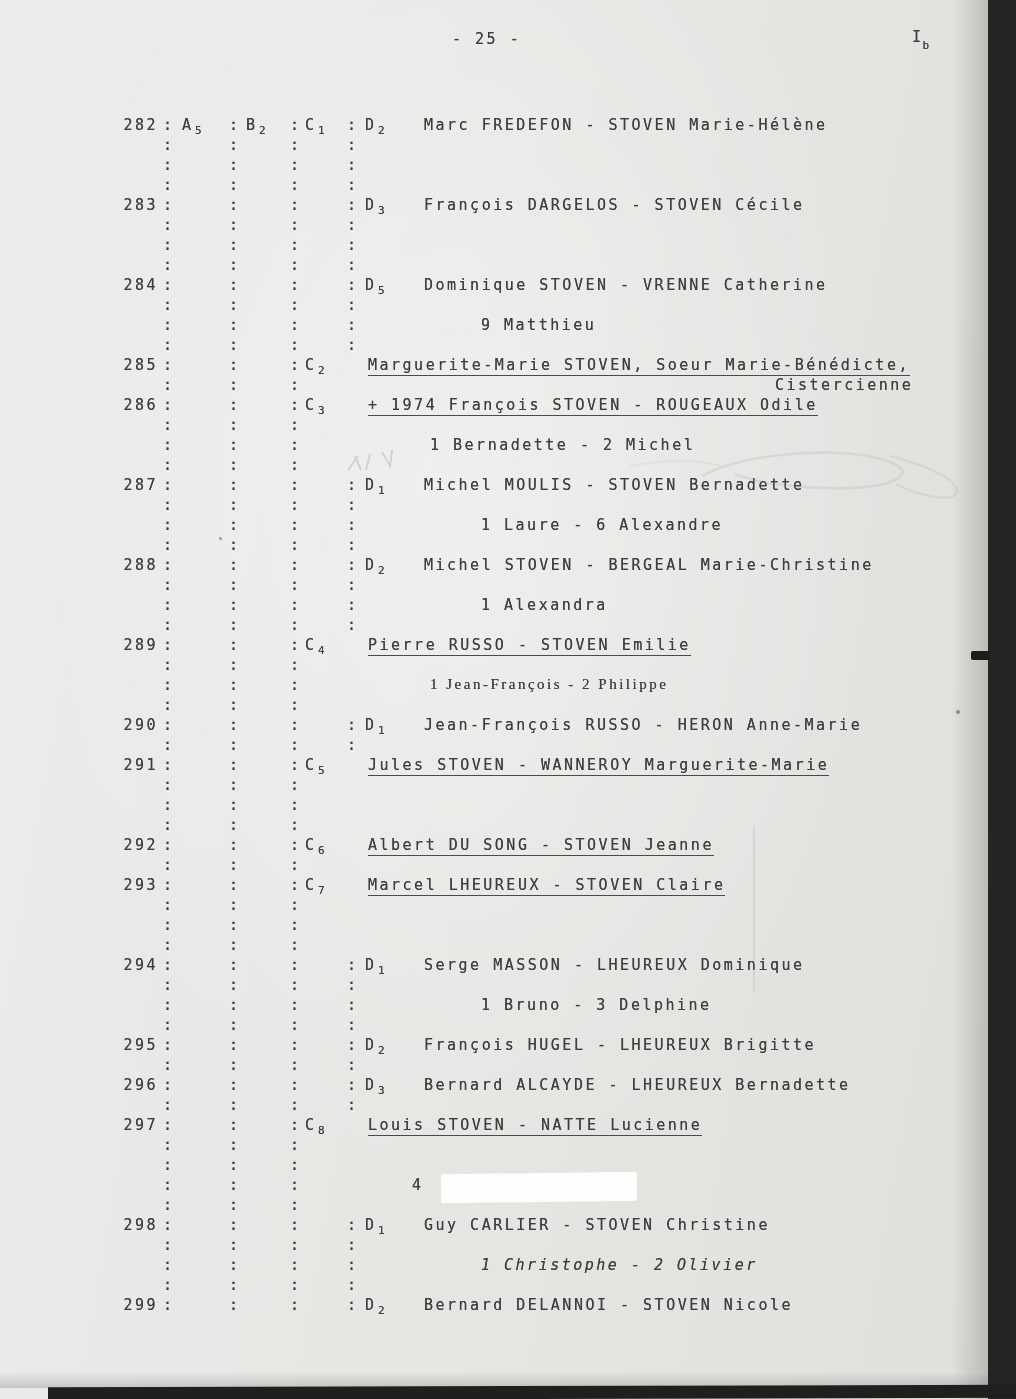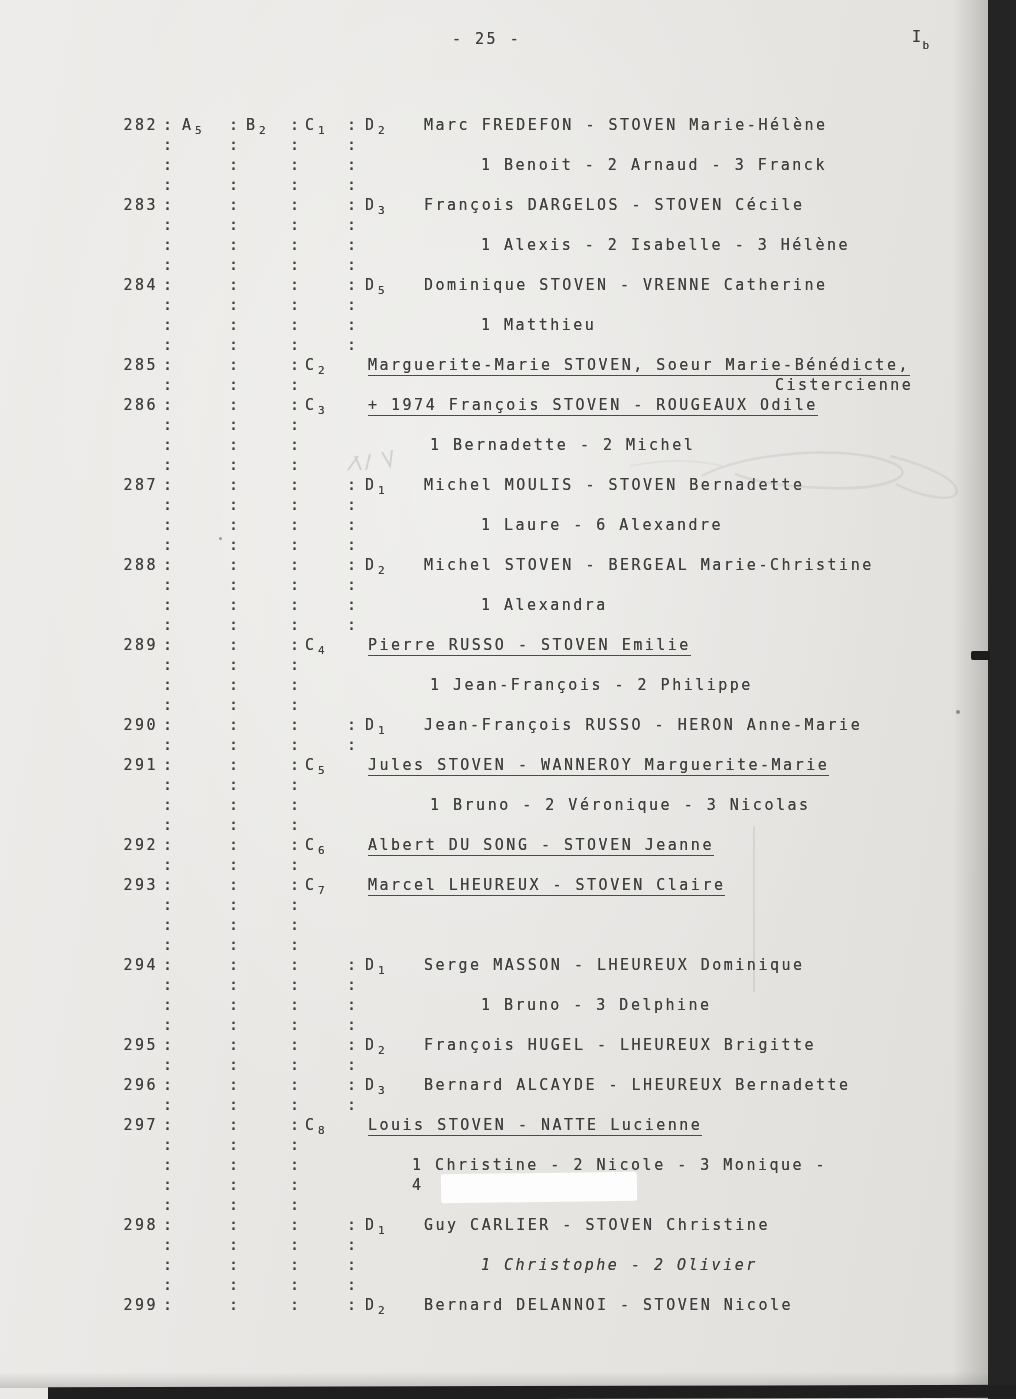--- a/index.html
+++ b/index.html
@@ -51,71 +51,71 @@
 
 <div id="page">
 
   <div id="page-number" class="mono">- 25 -</div>
 
   <div id="corner-mark" class="mono"><span>I</span><span class="sub2">b</span></div>
 
   <div id="lines-container">
       <div class="line mono" style="top: 116px;"><span class="num" style="left: 112px; width: 46px;">282</span><span class="colon" style="left: 163px;">:</span><span class="colon" style="left: 229px;">:</span><span class="colon" style="left: 290px;">:</span><span class="colon" style="left: 347px;">:</span><span class="lab" style="left: 182px;">A</span><span class="sub" style="left: 195px;">5</span><span class="lab" style="left: 246px;">B</span><span class="sub" style="left: 259px;">2</span><span class="lab" style="left: 305px;">C</span><span class="sub" style="left: 318px;">1</span><span class="lab" style="left: 365px;">D</span><span class="sub" style="left: 378px;">2</span><span class="txt" style="left: 424px;">Marc FREDEFON - STOVEN Marie-Hélène</span></div>
       <div class="line mono" style="top: 136px;"><span class="colon" style="left: 163px;">:</span><span class="colon" style="left: 229px;">:</span><span class="colon" style="left: 290px;">:</span><span class="colon" style="left: 347px;">:</span></div>
-      <div class="line mono" style="top: 156px;"><span class="colon" style="left: 163px;">:</span><span class="colon" style="left: 229px;">:</span><span class="colon" style="left: 290px;">:</span><span class="colon" style="left: 347px;">:</span><span class="txt" style="left: 481px;">1 Benoit - 2 Arnaud - 3 Franck</span></div>
+      <div class="line mono" style="top: 156px;"><span class="colon" style="left: 163px;">:</span><span class="colon" style="left: 229px;">:</span><span class="colon" style="left: 290px;">:</span><span class="colon" style="left: 347px;">:</span></div>
       <div class="line mono" style="top: 176px;"><span class="colon" style="left: 163px;">:</span><span class="colon" style="left: 229px;">:</span><span class="colon" style="left: 290px;">:</span><span class="colon" style="left: 347px;">:</span></div>
       <div class="line mono" style="top: 196px;"><span class="num" style="left: 112px; width: 46px;">283</span><span class="colon" style="left: 163px;">:</span><span class="colon" style="left: 229px;">:</span><span class="colon" style="left: 290px;">:</span><span class="colon" style="left: 347px;">:</span><span class="lab" style="left: 365px;">D</span><span class="sub" style="left: 378px;">3</span><span class="txt" style="left: 424px;">François DARGELOS - STOVEN Cécile</span></div>
       <div class="line mono" style="top: 216px;"><span class="colon" style="left: 163px;">:</span><span class="colon" style="left: 229px;">:</span><span class="colon" style="left: 290px;">:</span><span class="colon" style="left: 347px;">:</span></div>
-      <div class="line mono" style="top: 236px;"><span class="colon" style="left: 163px;">:</span><span class="colon" style="left: 229px;">:</span><span class="colon" style="left: 290px;">:</span><span class="colon" style="left: 347px;">:</span><span class="txt" style="left: 481px;">1 Alexis - 2 Isabelle - 3 Hélène</span></div>
+      <div class="line mono" style="top: 236px;"><span class="colon" style="left: 163px;">:</span><span class="colon" style="left: 229px;">:</span><span class="colon" style="left: 290px;">:</span><span class="colon" style="left: 347px;">:</span></div>
       <div class="line mono" style="top: 256px;"><span class="colon" style="left: 163px;">:</span><span class="colon" style="left: 229px;">:</span><span class="colon" style="left: 290px;">:</span><span class="colon" style="left: 347px;">:</span></div>
       <div class="line mono" style="top: 276px;"><span class="num" style="left: 112px; width: 46px;">284</span><span class="colon" style="left: 163px;">:</span><span class="colon" style="left: 229px;">:</span><span class="colon" style="left: 290px;">:</span><span class="colon" style="left: 347px;">:</span><span class="lab" style="left: 365px;">D</span><span class="sub" style="left: 378px;">5</span><span class="txt" style="left: 424px;">Dominique STOVEN - VRENNE Catherine</span></div>
       <div class="line mono" style="top: 296px;"><span class="colon" style="left: 163px;">:</span><span class="colon" style="left: 229px;">:</span><span class="colon" style="left: 290px;">:</span><span class="colon" style="left: 347px;">:</span></div>
-      <div class="line mono" style="top: 316px;"><span class="colon" style="left: 163px;">:</span><span class="colon" style="left: 229px;">:</span><span class="colon" style="left: 290px;">:</span><span class="colon" style="left: 347px;">:</span><span class="txt" style="left: 481px;">1 Matthieu</span></div>
+      <div class="line mono" style="top: 316px;"><span class="colon" style="left: 163px;">:</span><span class="colon" style="left: 229px;">:</span><span class="colon" style="left: 290px;">:</span><span class="colon" style="left: 347px;">:</span><span class="txt" style="left: 481px;">9 Matthieu</span></div>
       <div class="line mono" style="top: 336px;"><span class="colon" style="left: 163px;">:</span><span class="colon" style="left: 229px;">:</span><span class="colon" style="left: 290px;">:</span><span class="colon" style="left: 347px;">:</span></div>
       <div class="line mono" style="top: 356px;"><span class="num" style="left: 112px; width: 46px;">285</span><span class="colon" style="left: 163px;">:</span><span class="colon" style="left: 229px;">:</span><span class="colon" style="left: 290px;">:</span><span class="lab" style="left: 305px;">C</span><span class="sub" style="left: 318px;">2</span><span class="txt u" style="left: 368px;">Marguerite-Marie STOVEN, Soeur Marie-Bénédicte,</span></div>
       <div class="line mono" style="top: 376px;"><span class="colon" style="left: 163px;">:</span><span class="colon" style="left: 229px;">:</span><span class="colon" style="left: 290px;">:</span><span class="txt" style="left: 775px;">Cistercienne</span></div>
       <div class="line mono" style="top: 396px;"><span class="num" style="left: 112px; width: 46px;">286</span><span class="colon" style="left: 163px;">:</span><span class="colon" style="left: 229px;">:</span><span class="colon" style="left: 290px;">:</span><span class="lab" style="left: 305px;">C</span><span class="sub" style="left: 318px;">3</span><span class="txt u" style="left: 368px;">+ 1974 François STOVEN - ROUGEAUX Odile</span></div>
       <div class="line mono" style="top: 416px;"><span class="colon" style="left: 163px;">:</span><span class="colon" style="left: 229px;">:</span><span class="colon" style="left: 290px;">:</span></div>
       <div class="line mono" style="top: 436px;"><span class="colon" style="left: 163px;">:</span><span class="colon" style="left: 229px;">:</span><span class="colon" style="left: 290px;">:</span><span class="txt" style="left: 430px;">1 Bernadette - 2 Michel</span></div>
       <div class="line mono" style="top: 456px;"><span class="colon" style="left: 163px;">:</span><span class="colon" style="left: 229px;">:</span><span class="colon" style="left: 290px;">:</span></div>
       <div class="line mono" style="top: 476px;"><span class="num" style="left: 112px; width: 46px;">287</span><span class="colon" style="left: 163px;">:</span><span class="colon" style="left: 229px;">:</span><span class="colon" style="left: 290px;">:</span><span class="colon" style="left: 347px;">:</span><span class="lab" style="left: 365px;">D</span><span class="sub" style="left: 378px;">1</span><span class="txt" style="left: 424px;">Michel MOULIS - STOVEN Bernadette</span></div>
       <div class="line mono" style="top: 496px;"><span class="colon" style="left: 163px;">:</span><span class="colon" style="left: 229px;">:</span><span class="colon" style="left: 290px;">:</span><span class="colon" style="left: 347px;">:</span></div>
       <div class="line mono" style="top: 516px;"><span class="colon" style="left: 163px;">:</span><span class="colon" style="left: 229px;">:</span><span class="colon" style="left: 290px;">:</span><span class="colon" style="left: 347px;">:</span><span class="txt" style="left: 481px;">1 Laure - 6 Alexandre</span></div>
       <div class="line mono" style="top: 536px;"><span class="colon" style="left: 163px;">:</span><span class="colon" style="left: 229px;">:</span><span class="colon" style="left: 290px;">:</span><span class="colon" style="left: 347px;">:</span></div>
       <div class="line mono" style="top: 556px;"><span class="num" style="left: 112px; width: 46px;">288</span><span class="colon" style="left: 163px;">:</span><span class="colon" style="left: 229px;">:</span><span class="colon" style="left: 290px;">:</span><span class="colon" style="left: 347px;">:</span><span class="lab" style="left: 365px;">D</span><span class="sub" style="left: 378px;">2</span><span class="txt" style="left: 424px;">Michel STOVEN - BERGEAL Marie-Christine</span></div>
       <div class="line mono" style="top: 576px;"><span class="colon" style="left: 163px;">:</span><span class="colon" style="left: 229px;">:</span><span class="colon" style="left: 290px;">:</span><span class="colon" style="left: 347px;">:</span></div>
       <div class="line mono" style="top: 596px;"><span class="colon" style="left: 163px;">:</span><span class="colon" style="left: 229px;">:</span><span class="colon" style="left: 290px;">:</span><span class="colon" style="left: 347px;">:</span><span class="txt" style="left: 481px;">1 Alexandra</span></div>
       <div class="line mono" style="top: 616px;"><span class="colon" style="left: 163px;">:</span><span class="colon" style="left: 229px;">:</span><span class="colon" style="left: 290px;">:</span><span class="colon" style="left: 347px;">:</span></div>
       <div class="line mono" style="top: 636px;"><span class="num" style="left: 112px; width: 46px;">289</span><span class="colon" style="left: 163px;">:</span><span class="colon" style="left: 229px;">:</span><span class="colon" style="left: 290px;">:</span><span class="lab" style="left: 305px;">C</span><span class="sub" style="left: 318px;">4</span><span class="txt u" style="left: 368px;">Pierre RUSSO - STOVEN Emilie</span></div>
       <div class="line mono" style="top: 656px;"><span class="colon" style="left: 163px;">:</span><span class="colon" style="left: 229px;">:</span><span class="colon" style="left: 290px;">:</span></div>
-      <div class="line mono" style="top: 676px;"><span class="colon" style="left: 163px;">:</span><span class="colon" style="left: 229px;">:</span><span class="colon" style="left: 290px;">:</span><span class="txt" style="left: 430px;">1 Jean-François - 2 Philippe</span></div>
+      <div class="line mono" style="top: 676px;"><span class="colon" style="left: 163px;">:</span><span class="colon" style="left: 229px;">:</span><span class="colon" style="left: 290px;">:</span><span class="txt" style="left: 430px; font-family: Liberation Serif, serif;">1 Jean-François - 2 Philippe</span></div>
       <div class="line mono" style="top: 696px;"><span class="colon" style="left: 163px;">:</span><span class="colon" style="left: 229px;">:</span><span class="colon" style="left: 290px;">:</span></div>
       <div class="line mono" style="top: 716px;"><span class="num" style="left: 112px; width: 46px;">290</span><span class="colon" style="left: 163px;">:</span><span class="colon" style="left: 229px;">:</span><span class="colon" style="left: 290px;">:</span><span class="colon" style="left: 347px;">:</span><span class="lab" style="left: 365px;">D</span><span class="sub" style="left: 378px;">1</span><span class="txt" style="left: 424px;">Jean-François RUSSO - HERON Anne-Marie</span></div>
       <div class="line mono" style="top: 736px;"><span class="colon" style="left: 163px;">:</span><span class="colon" style="left: 229px;">:</span><span class="colon" style="left: 290px;">:</span><span class="colon" style="left: 347px;">:</span></div>
       <div class="line mono" style="top: 756px;"><span class="num" style="left: 112px; width: 46px;">291</span><span class="colon" style="left: 163px;">:</span><span class="colon" style="left: 229px;">:</span><span class="colon" style="left: 290px;">:</span><span class="lab" style="left: 305px;">C</span><span class="sub" style="left: 318px;">5</span><span class="txt u" style="left: 368px;">Jules STOVEN - WANNEROY Marguerite-Marie</span></div>
       <div class="line mono" style="top: 776px;"><span class="colon" style="left: 163px;">:</span><span class="colon" style="left: 229px;">:</span><span class="colon" style="left: 290px;">:</span></div>
-      <div class="line mono" style="top: 796px;"><span class="colon" style="left: 163px;">:</span><span class="colon" style="left: 229px;">:</span><span class="colon" style="left: 290px;">:</span><span class="txt" style="left: 430px;">1 Bruno - 2 Véronique - 3 Nicolas</span></div>
+      <div class="line mono" style="top: 796px;"><span class="colon" style="left: 163px;">:</span><span class="colon" style="left: 229px;">:</span><span class="colon" style="left: 290px;">:</span></div>
       <div class="line mono" style="top: 816px;"><span class="colon" style="left: 163px;">:</span><span class="colon" style="left: 229px;">:</span><span class="colon" style="left: 290px;">:</span></div>
       <div class="line mono" style="top: 836px;"><span class="num" style="left: 112px; width: 46px;">292</span><span class="colon" style="left: 163px;">:</span><span class="colon" style="left: 229px;">:</span><span class="colon" style="left: 290px;">:</span><span class="lab" style="left: 305px;">C</span><span class="sub" style="left: 318px;">6</span><span class="txt u" style="left: 368px;">Albert DU SONG - STOVEN Jeanne</span></div>
       <div class="line mono" style="top: 856px;"><span class="colon" style="left: 163px;">:</span><span class="colon" style="left: 229px;">:</span><span class="colon" style="left: 290px;">:</span></div>
       <div class="line mono" style="top: 876px;"><span class="num" style="left: 112px; width: 46px;">293</span><span class="colon" style="left: 163px;">:</span><span class="colon" style="left: 229px;">:</span><span class="colon" style="left: 290px;">:</span><span class="lab" style="left: 305px;">C</span><span class="sub" style="left: 318px;">7</span><span class="txt u" style="left: 368px;">Marcel LHEUREUX - STOVEN Claire</span></div>
       <div class="line mono" style="top: 896px;"><span class="colon" style="left: 163px;">:</span><span class="colon" style="left: 229px;">:</span><span class="colon" style="left: 290px;">:</span></div>
       <div class="line mono" style="top: 916px;"><span class="colon" style="left: 163px;">:</span><span class="colon" style="left: 229px;">:</span><span class="colon" style="left: 290px;">:</span></div>
       <div class="line mono" style="top: 936px;"><span class="colon" style="left: 163px;">:</span><span class="colon" style="left: 229px;">:</span><span class="colon" style="left: 290px;">:</span></div>
       <div class="line mono" style="top: 956px;"><span class="num" style="left: 112px; width: 46px;">294</span><span class="colon" style="left: 163px;">:</span><span class="colon" style="left: 229px;">:</span><span class="colon" style="left: 290px;">:</span><span class="colon" style="left: 347px;">:</span><span class="lab" style="left: 365px;">D</span><span class="sub" style="left: 378px;">1</span><span class="txt" style="left: 424px;">Serge MASSON - LHEUREUX Dominique</span></div>
       <div class="line mono" style="top: 976px;"><span class="colon" style="left: 163px;">:</span><span class="colon" style="left: 229px;">:</span><span class="colon" style="left: 290px;">:</span><span class="colon" style="left: 347px;">:</span></div>
       <div class="line mono" style="top: 996px;"><span class="colon" style="left: 163px;">:</span><span class="colon" style="left: 229px;">:</span><span class="colon" style="left: 290px;">:</span><span class="colon" style="left: 347px;">:</span><span class="txt" style="left: 481px;">1 Bruno - 3 Delphine</span></div>
       <div class="line mono" style="top: 1016px;"><span class="colon" style="left: 163px;">:</span><span class="colon" style="left: 229px;">:</span><span class="colon" style="left: 290px;">:</span><span class="colon" style="left: 347px;">:</span></div>
       <div class="line mono" style="top: 1036px;"><span class="num" style="left: 112px; width: 46px;">295</span><span class="colon" style="left: 163px;">:</span><span class="colon" style="left: 229px;">:</span><span class="colon" style="left: 290px;">:</span><span class="colon" style="left: 347px;">:</span><span class="lab" style="left: 365px;">D</span><span class="sub" style="left: 378px;">2</span><span class="txt" style="left: 424px;">François HUGEL - LHEUREUX Brigitte</span></div>
       <div class="line mono" style="top: 1056px;"><span class="colon" style="left: 163px;">:</span><span class="colon" style="left: 229px;">:</span><span class="colon" style="left: 290px;">:</span><span class="colon" style="left: 347px;">:</span></div>
       <div class="line mono" style="top: 1076px;"><span class="num" style="left: 112px; width: 46px;">296</span><span class="colon" style="left: 163px;">:</span><span class="colon" style="left: 229px;">:</span><span class="colon" style="left: 290px;">:</span><span class="colon" style="left: 347px;">:</span><span class="lab" style="left: 365px;">D</span><span class="sub" style="left: 378px;">3</span><span class="txt" style="left: 424px;">Bernard ALCAYDE - LHEUREUX Bernadette</span></div>
       <div class="line mono" style="top: 1096px;"><span class="colon" style="left: 163px;">:</span><span class="colon" style="left: 229px;">:</span><span class="colon" style="left: 290px;">:</span><span class="colon" style="left: 347px;">:</span></div>
       <div class="line mono" style="top: 1116px;"><span class="num" style="left: 112px; width: 46px;">297</span><span class="colon" style="left: 163px;">:</span><span class="colon" style="left: 229px;">:</span><span class="colon" style="left: 290px;">:</span><span class="lab" style="left: 305px;">C</span><span class="sub" style="left: 318px;">8</span><span class="txt u" style="left: 368px;">Louis STOVEN - NATTE Lucienne</span></div>
       <div class="line mono" style="top: 1136px;"><span class="colon" style="left: 163px;">:</span><span class="colon" style="left: 229px;">:</span><span class="colon" style="left: 290px;">:</span></div>
-      <div class="line mono" style="top: 1156px;"><span class="colon" style="left: 163px;">:</span><span class="colon" style="left: 229px;">:</span><span class="colon" style="left: 290px;">:</span><span class="txt" style="left: 412px;">1 Christine - 2 Nicole - 3 Monique -</span></div>
+      <div class="line mono" style="top: 1156px;"><span class="colon" style="left: 163px;">:</span><span class="colon" style="left: 229px;">:</span><span class="colon" style="left: 290px;">:</span></div>
       <div class="line mono" style="top: 1176px;"><span class="colon" style="left: 163px;">:</span><span class="colon" style="left: 229px;">:</span><span class="colon" style="left: 290px;">:</span><span class="txt" style="left: 412px;">4</span></div>
       <div class="line mono" style="top: 1196px;"><span class="colon" style="left: 163px;">:</span><span class="colon" style="left: 229px;">:</span><span class="colon" style="left: 290px;">:</span></div>
       <div class="line mono" style="top: 1216px;"><span class="num" style="left: 112px; width: 46px;">298</span><span class="colon" style="left: 163px;">:</span><span class="colon" style="left: 229px;">:</span><span class="colon" style="left: 290px;">:</span><span class="colon" style="left: 347px;">:</span><span class="lab" style="left: 365px;">D</span><span class="sub" style="left: 378px;">1</span><span class="txt" style="left: 424px;">Guy CARLIER - STOVEN Christine</span></div>
       <div class="line mono" style="top: 1236px;"><span class="colon" style="left: 163px;">:</span><span class="colon" style="left: 229px;">:</span><span class="colon" style="left: 290px;">:</span><span class="colon" style="left: 347px;">:</span></div>
       <div class="line mono" style="top: 1256px;"><span class="colon" style="left: 163px;">:</span><span class="colon" style="left: 229px;">:</span><span class="colon" style="left: 290px;">:</span><span class="colon" style="left: 347px;">:</span><span class="txt" style="left: 481px; font-style: italic;">1 Christophe - 2 Olivier</span></div>
       <div class="line mono" style="top: 1276px;"><span class="colon" style="left: 163px;">:</span><span class="colon" style="left: 229px;">:</span><span class="colon" style="left: 290px;">:</span><span class="colon" style="left: 347px;">:</span></div>
       <div class="line mono" style="top: 1296px;"><span class="num" style="left: 112px; width: 46px;">299</span><span class="colon" style="left: 163px;">:</span><span class="colon" style="left: 229px;">:</span><span class="colon" style="left: 290px;">:</span><span class="colon" style="left: 347px;">:</span><span class="lab" style="left: 365px;">D</span><span class="sub" style="left: 378px;">2</span><span class="txt" style="left: 424px;">Bernard DELANNOI - STOVEN Nicole</span></div>
     </div>
 
   <div class="redaction"></div>

